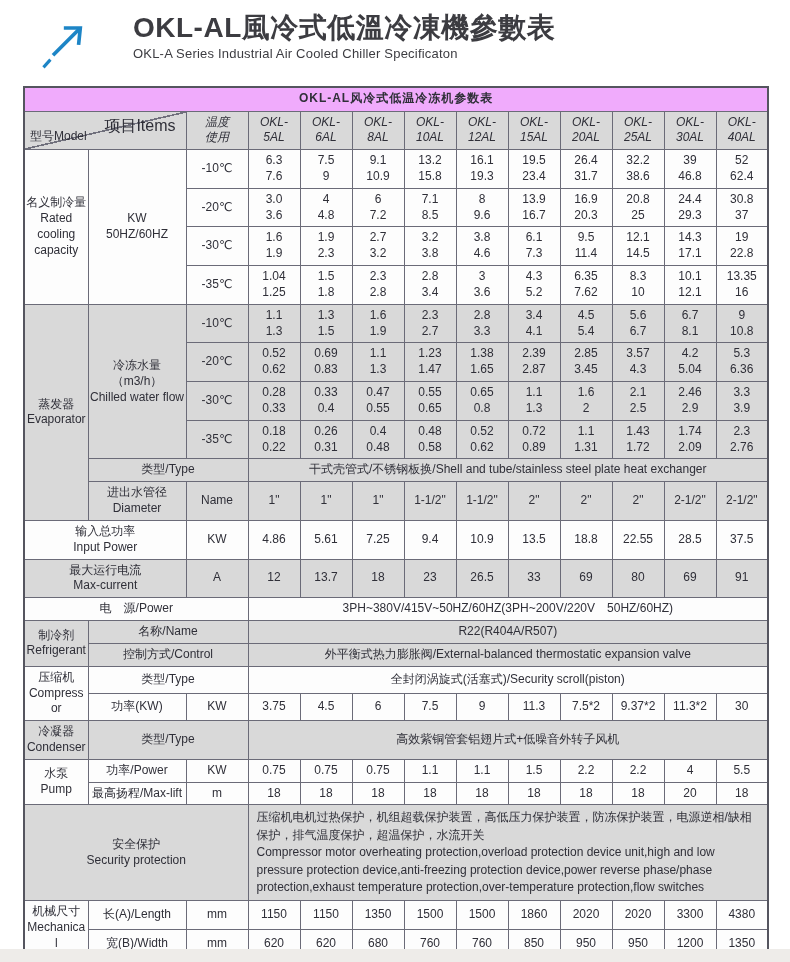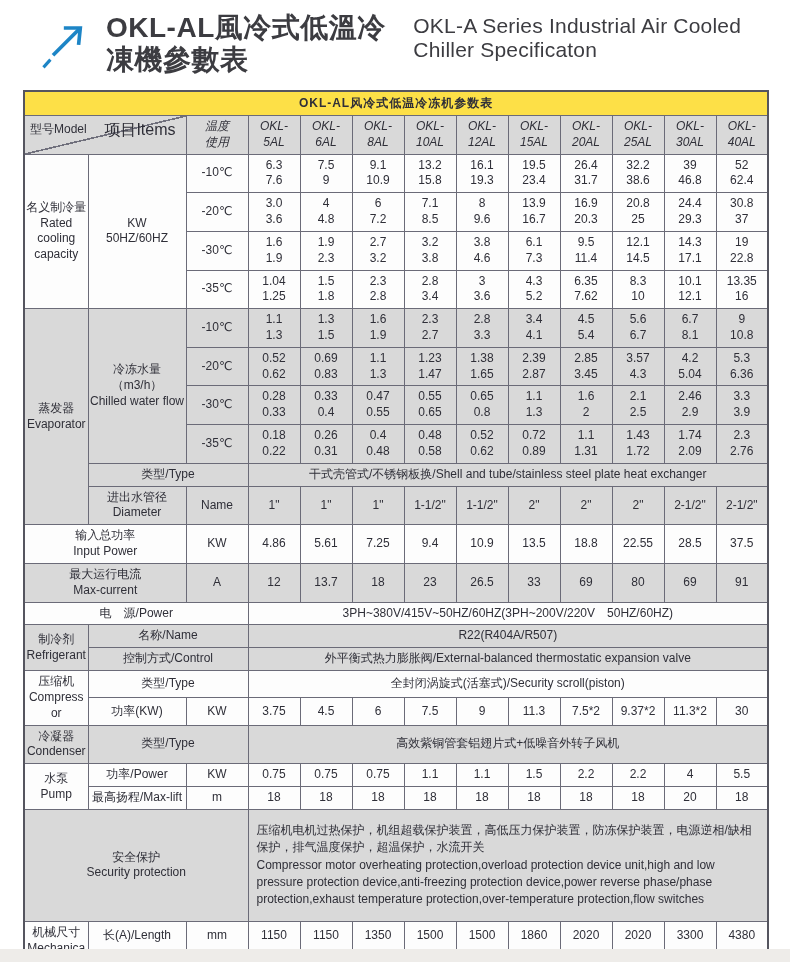--- a/index.html
+++ b/index.html
@@ -12,59 +12,59 @@
     height: 962px;
     overflow: hidden;
   }
   .page-footer-strip {
     position: absolute; left: 0; right: 0; bottom: 0; height: 13px;
     background: #eeece9;
   }
   
   .doc-header { display: flex; align-items: flex-start; padding: 12px 0 0 40px; }
   .logo-arrow { width: 52px; height: 56px; margin: 4px 14px 0 0; flex: 0 0 auto; }
-  .titles { display: flex; flex-direction: row; }
+  .titles { display: flex; flex-direction: column; margin-left: 27px; }
   .title-zh {
     font-size: 28px; font-weight: bold; color: #3c3c41; letter-spacing: 0.5px; line-height: 1.15;
   }
   .title-en {
-    font-size: 21px; font-weight: 500; color: #3c3c41; margin-top: 2px; letter-spacing: 0.2px;
+    font-size: 13px; font-weight: 500; color: #3c3c41; margin-top: 2px; letter-spacing: 0.2px;
   }
   
   .spec-wrap { margin: 14px 0 0 23px; width: 744px; }
   table.spec {
     border-collapse: collapse; table-layout: fixed; width: 744px;
     border: 2px solid #55555f;
   }
   table.spec td {
     border: 1px solid #6b6b78;
     text-align: center;
     vertical-align: middle;
     font-size: 12px;
     line-height: 1.32;
     padding: 3px 1px;
     color: #2f2f38;
     word-break: break-word;
   }
   td.banner {
-    background: #fde047; color: #ffffff; font-size: 15.5px; font-weight: bold;
+    background: #f0abfc; color: #ffffff; font-size: 15.5px; font-weight: bold;
     letter-spacing: 1px; padding: 3px 0; height: 24px; margin-top: 35px;
   }
   .g { background: #d9d9d9; }
   .w { background: #fdfdfd; }
   .hd { font-size: 13px; line-height: 1.25; font-style: italic; }
-  .al { text-align: left !important; padding: 12px 8px !important; line-height: 1.45 !important; margin-left: 24px; }
+  .al { text-align: left !important; padding: 4px 8px !important; line-height: 1.45 !important; margin-left: 24px; }
   .corner { position: relative; height: 36px; padding: 0 !important; }
   .corner .diag {
     position: absolute; inset: 0;
     background: linear-gradient(to bottom right,
       transparent calc(50% - 0.8px), #70707c calc(50% - 0.8px),
       #70707c calc(50% + 0.8px), transparent calc(50% + 0.8px));
   }
-  .corner .cm { position: absolute; left: 5px; bottom: 16px; font-size: 12px; }
+  .corner .cm { position: absolute; left: 5px; bottom: 4px; font-size: 12px; }
   .corner .ci { position: absolute; right: 10px; top: 3px; font-size: 16px; }
 </style>
 </head>
 <body>
 
 <div class="doc-header">
   <svg class="logo-arrow" viewBox="0 0 60 64" fill="none">
     <path d="M15 45 L45 15" stroke="#1d85c6" stroke-width="4.2" stroke-linecap="butt"></path>
     <path d="M27.5 13.5 L46.5 13.5 L44.5 33" stroke="#1d85c6" stroke-width="4.2" fill="none" stroke-linecap="butt" stroke-linejoin="miter"></path>
     <path d="M4 59 L12 50" stroke="#1d85c6" stroke-width="3.6" stroke-linecap="butt"></path>

